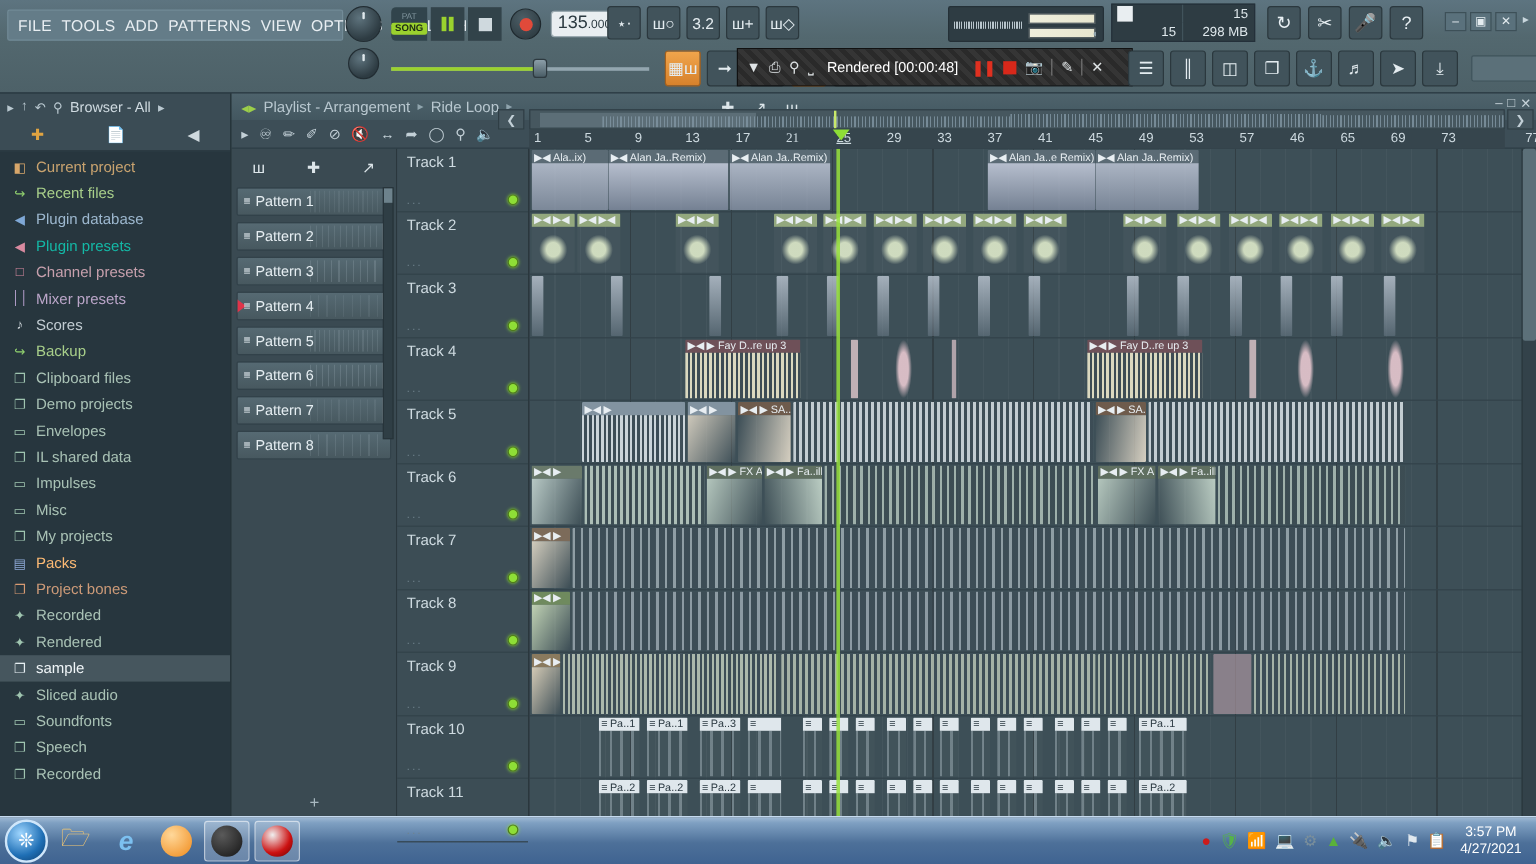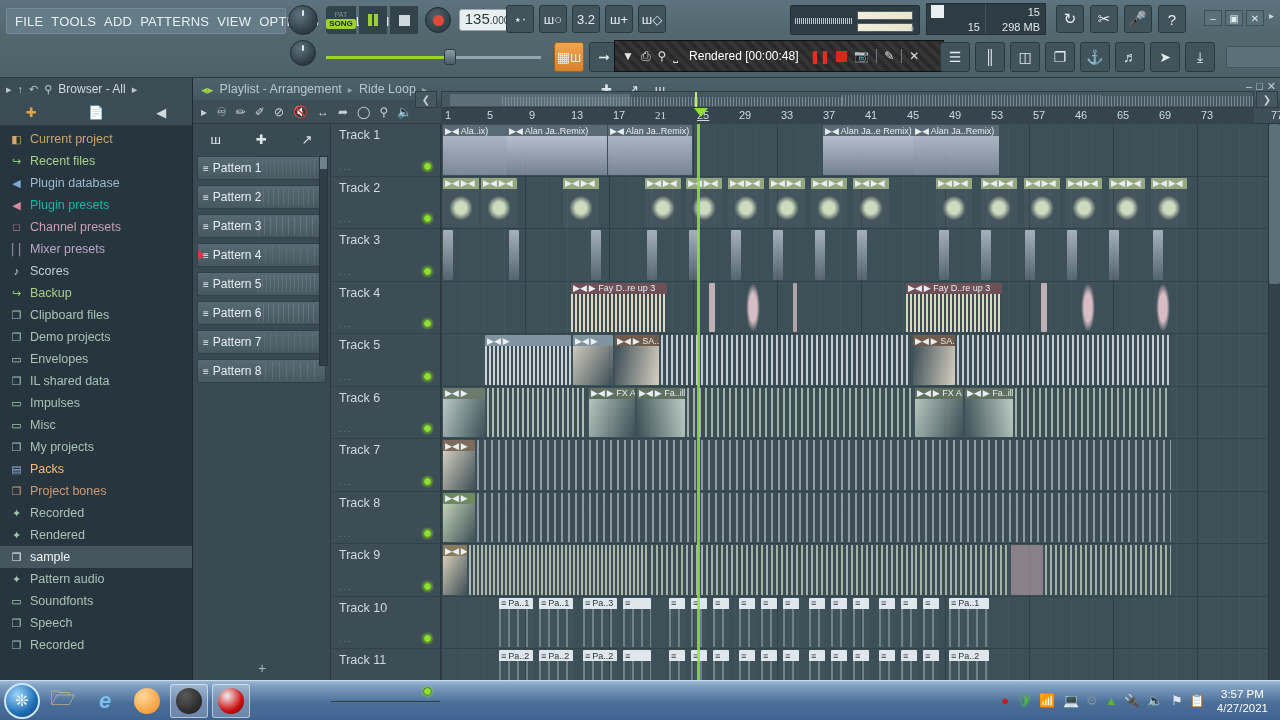--- a/index.html
+++ b/index.html
@@ -470,21 +470,21 @@
         <div class="br-item">
           <span class="br-ic" style="color: rgb(159, 197, 176);">✦</span>
           <span style="color: rgb(169, 194, 181);">Rendered</span>
         </div>
         <div class="br-item sel">
           <span class="br-ic" style="color: rgb(230, 238, 242);">❐</span>
           <span style="color: rgb(240, 245, 248);">sample</span>
         </div>
         <div class="br-item">
           <span class="br-ic" style="color: rgb(159, 197, 176);">✦</span>
-          <span style="color: rgb(169, 194, 181);">Pattern audio</span>
+          <span style="color: rgb(169, 194, 181);">Sliced audio</span>
         </div>
         <div class="br-item">
           <span class="br-ic" style="color: rgb(159, 197, 176);">▭</span>
           <span style="color: rgb(169, 194, 181);">Soundfonts</span>
         </div>
         <div class="br-item">
           <span class="br-ic" style="color: rgb(159, 197, 176);">❐</span>
           <span style="color: rgb(169, 194, 181);">Speech</span>
         </div>
         <div class="br-item">

